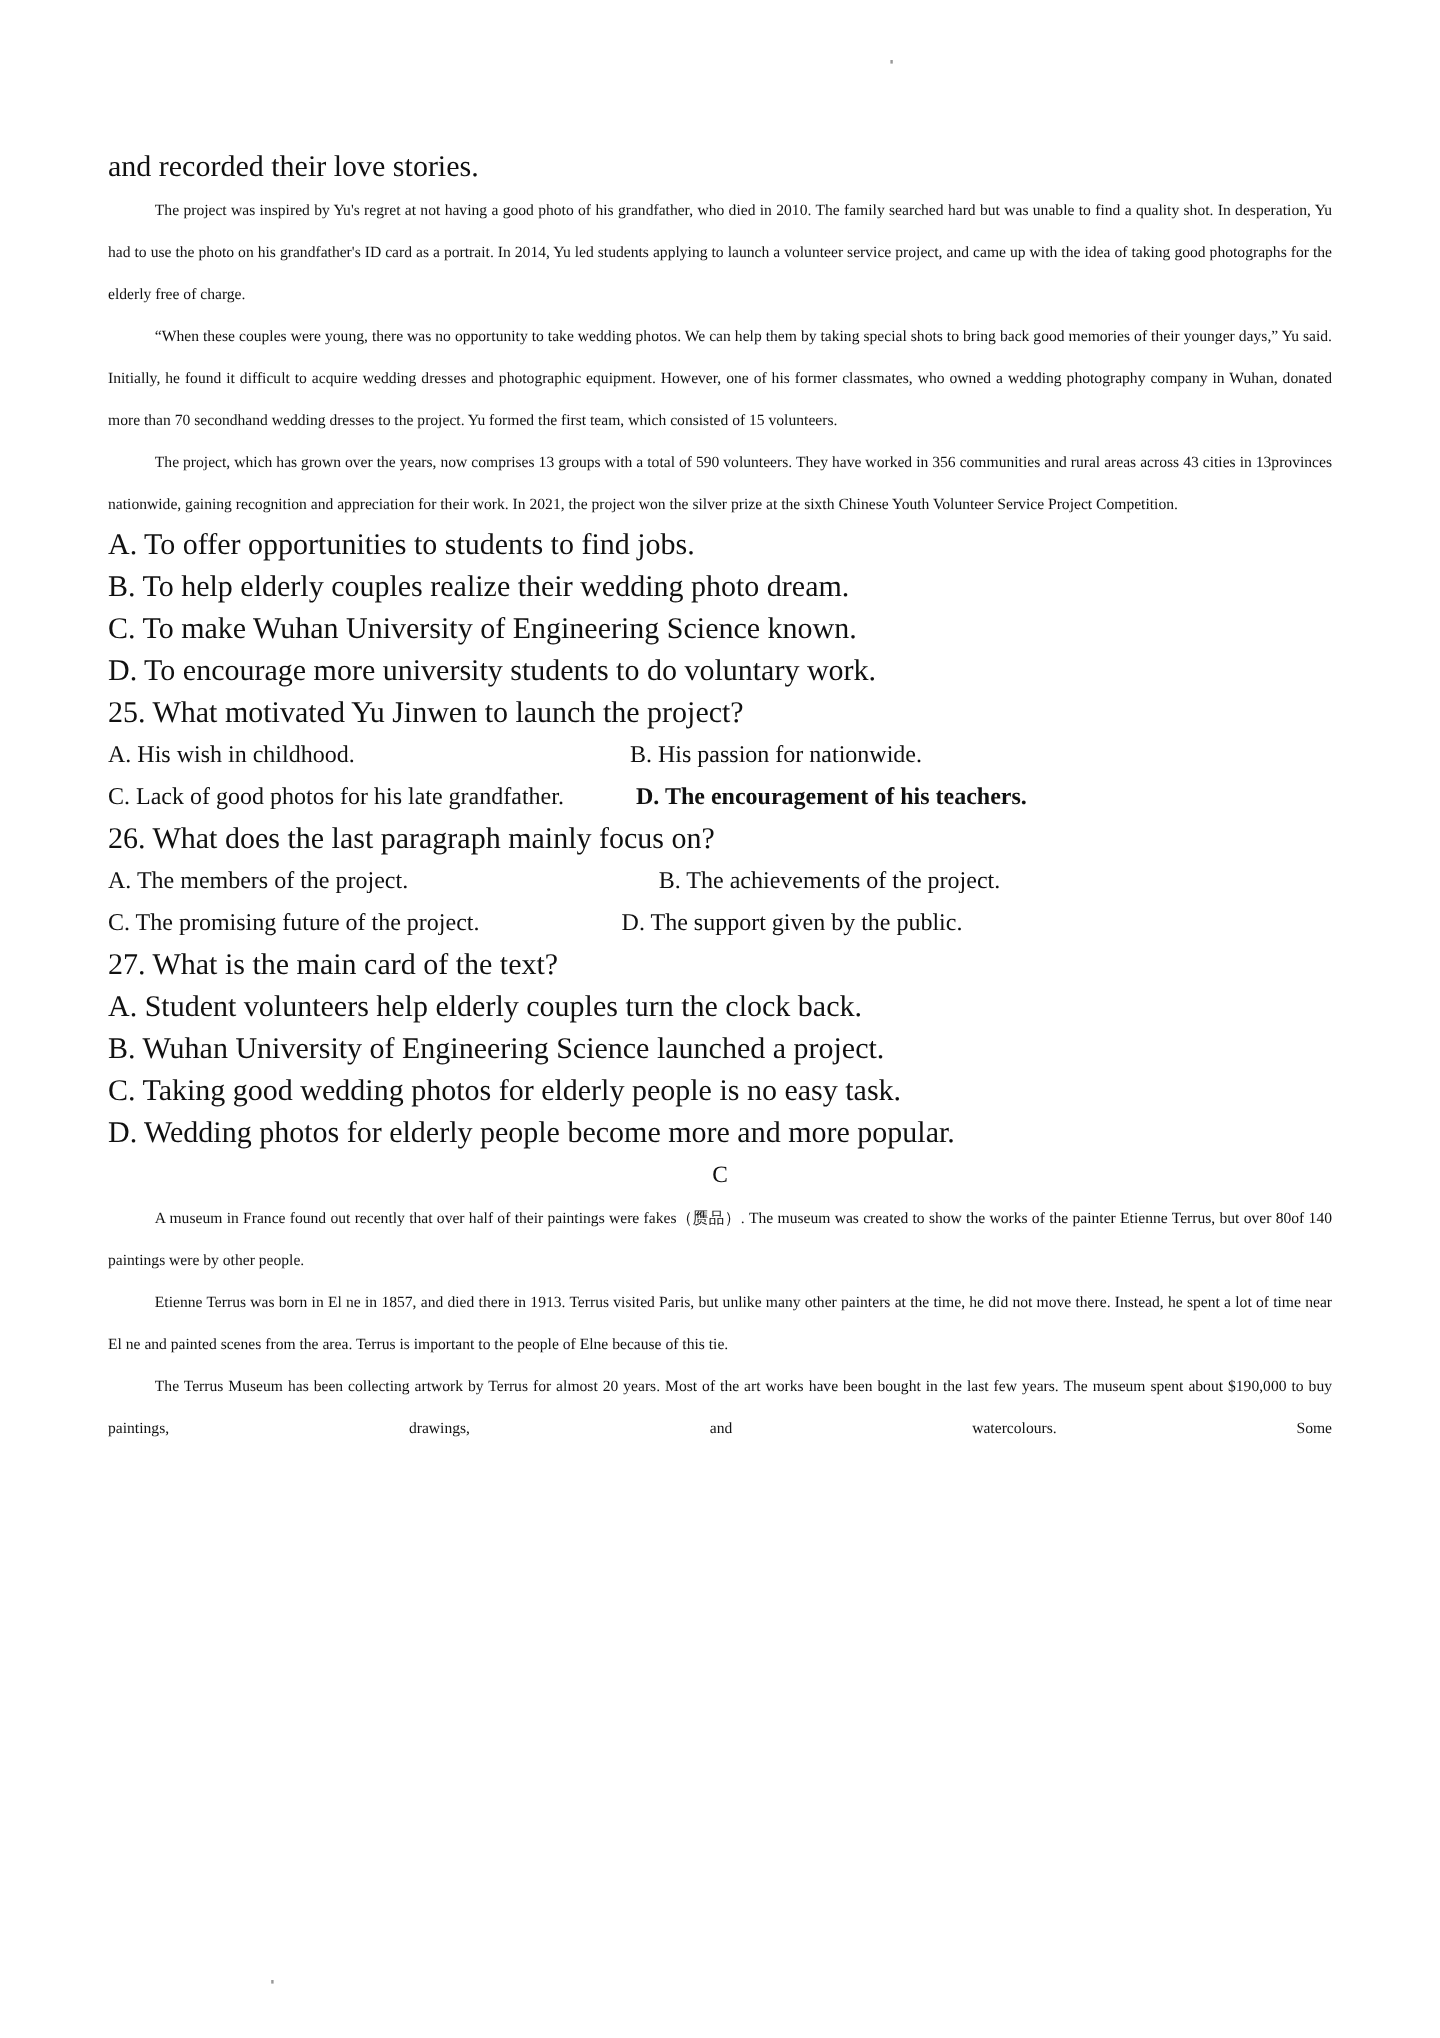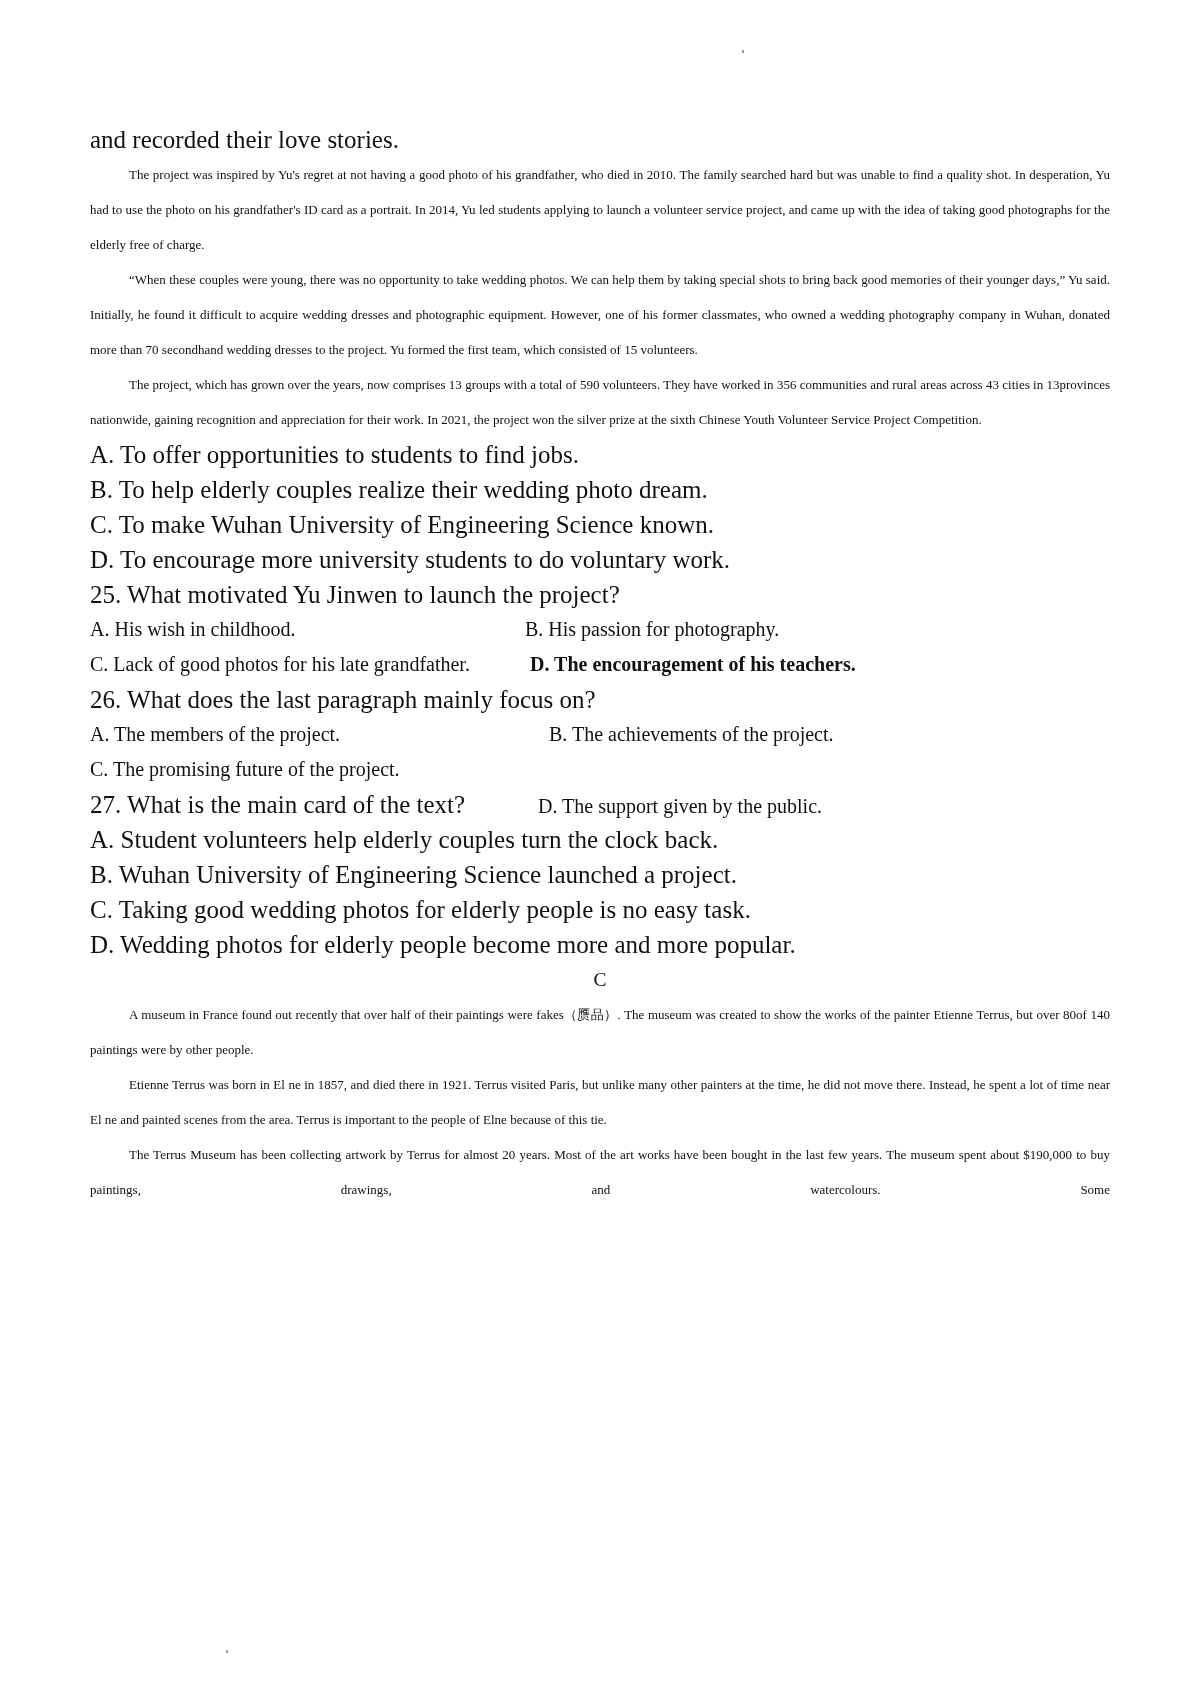--- a/index.html
+++ b/index.html
@@ -31,48 +31,48 @@
   <div class="line">B. To help elderly couples realize their wedding photo dream.</div>
   <div class="line">C. To make Wuhan University of Engineering Science known.</div>
   <div class="line">D. To encourage more university students to do voluntary work.</div>
 
   <div class="line">
     <span>25.</span>
     <span>What motivated Yu Jinwen to launch the project?</span>
   </div>
   <div class="opt-row">
     <span>A. His wish in childhood.</span>
-    <span class="right" style="left:435px;">B. His passion for photography.</span>
+    <span class="right" style="left:435px;">B. His passion for nationwide.</span>
   </div>
   <div class="opt-row">
     <span>C. Lack of good photos for his late grandfather.</span>
     <span class="right" style="left:440px;font-weight:bold;">D. The encouragement of his teachers.</span>
   </div>
 
   <div class="line">
     <span>26.</span>
     <span>What does the last paragraph mainly focus on?</span>
   </div>
   <div class="opt-row">
     <span>A. The members of the project.</span>
     <span class="right" style="left:459px;">B. The achievements of the project.</span>
   </div>
   <div class="opt-row">
     <span>C. The promising future of the project.</span>
-    <span class="right" style="left:448px;margin-top:37px;">D. The support given by the public.</span>
+    <span class="right" style="left:428px;">D. The support given by the public.</span>
   </div>
 
   <div class="line">
     <span>27.</span>
     <span>What is the main card of the text?</span>
   </div>
   <div class="line">A. Student volunteers help elderly couples turn the clock back.</div>
   <div class="line">B. Wuhan University of Engineering Science launched a project.</div>
   <div class="line">C. Taking good wedding photos for elderly people is no easy task.</div>
   <div class="line">D. Wedding photos for elderly people become more and more popular.</div>
 
   <div class="center">C</div>
   <p class="para indent">A museum in France found out recently that over half of their paintings were fakes（赝品）. The museum was created to show the works of the painter Etienne Terrus, but over 80of 140 paintings were by other people.</p>
-  <p class="para indent">Etienne Terrus was born in El ne in 1857, and died there in 1921. Terrus visited Paris, but unlike many other painters at the time, he did not move there. Instead, he spent a lot of time near El ne and painted scenes from the area. Terrus is important to the people of Elne because of this tie.</p>
+  <p class="para indent">Etienne Terrus was born in El ne in 1857, and died there in 1913. Terrus visited Paris, but unlike many other painters at the time, he did not move there. Instead, he spent a lot of time near El ne and painted scenes from the area. Terrus is important to the people of Elne because of this tie.</p>
   <p class="para indent fullbottom">The Terrus Museum has been collecting artwork by Terrus for almost 20 years. Most of the art works have been bought in the last few years. The museum spent about $190,000 to buy paintings, drawings, and watercolours. Some</p>
 </div>
 
 <div class="dot" style="left:226px; top:1650px;"></div>
 
 </body></html>

